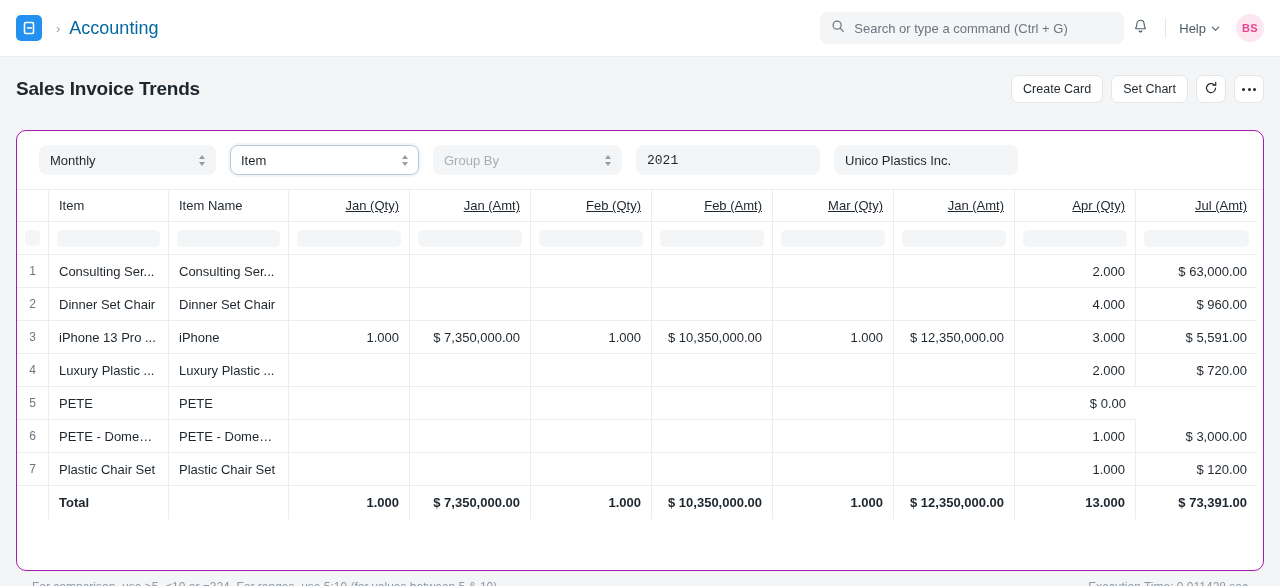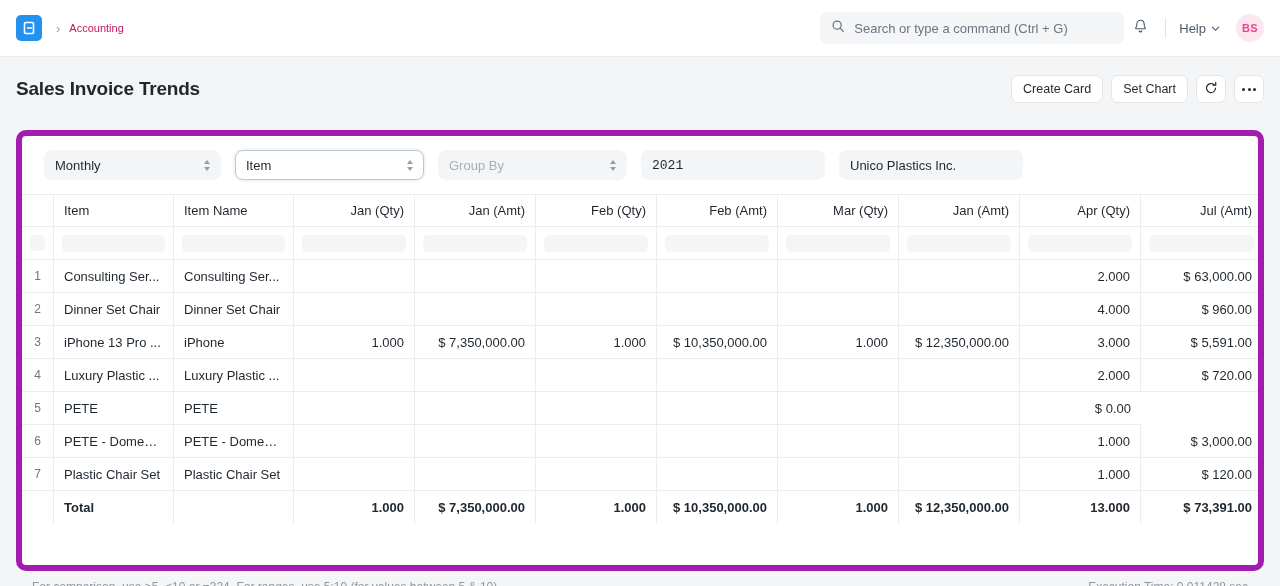--- a/index.html
+++ b/index.html
@@ -28,22 +28,22 @@
     display: flex; align-items: center; justify-content: center;
     flex: none;
   }
   .logo svg { display: block; }
   .crumb-sep {
     color: #8d99a6;
     font-size: 13px;
     margin: 0 9px 0 14px;
   }
   .crumb-link {
-    font-size: 11px;
-    color: #be185d;
+    font-size: 18px;
+    color: #0369a1;
   }
   .nav-spacer { flex: 1; }
 
   .nav-right { display: flex; align-items: center; gap: 0; }
   .searchbox {
     width: 304px; height: 32px;
     background: #f4f5f6;
     border: 1px solid #f4f5f6;
     border-radius: 8px;
     display: flex; align-items: center;
@@ -105,21 +105,21 @@
     white-space: nowrap;
   }
   .btn.sq { width: 30px; padding: 0; }
   .dots { display: flex; gap: 2.5px; align-items: center; }
   .dots i { width: 3px; height: 3px; border-radius: 50%; background: #1f272e; display: block; }
 
   
   .card {
     margin: 9px 16px 0 16px;
     background: #ffffff;
-    border: 6px solid #a21caf;
+    border: 1px solid #a21caf;
     border-radius: 10px;
     overflow: hidden;
     height: 441px;
   }
 
   
   .filters {
     height: 58px;
     display: flex; align-items: center;
     padding: 0 22px;
@@ -184,21 +184,21 @@
   .c-item { width: 120px; flex: none; }
   .c-name { width: 120px; flex: none; }
   .c-data { width: 121px; flex: none; }
 
   .row.head .cell {
     height: 32px;
     font-size: 13px;
     color: #1f272e;
     background: #ffffff;
   }
-  .row.head .cell.num { justify-content: flex-end; }
+  .row.head .cell.num { justify-content: flex-end; text-decoration: underline; }
 
   .row.filter-row .cell { height: 33px; padding: 0 8px; }
   .pill {
     width: 100%; height: 17px;
     background: #f4f5f6;
     border-radius: 5px;
   }
   .pill.sq { width: 16px; height: 16px; border-radius: 4px; margin: 0 auto; }
 
   .row.data .cell { height: 33px; }

